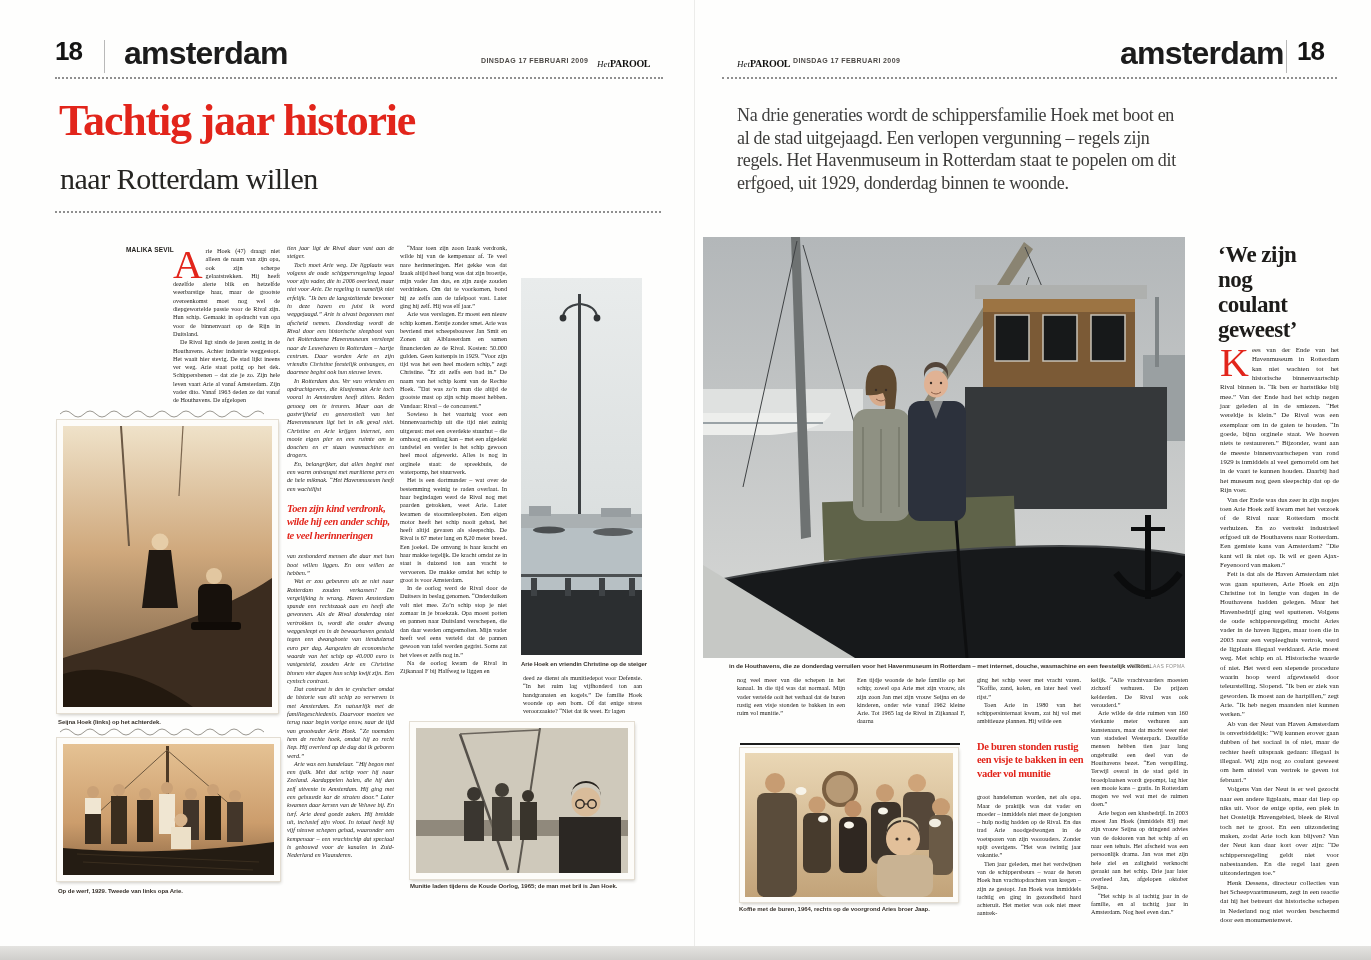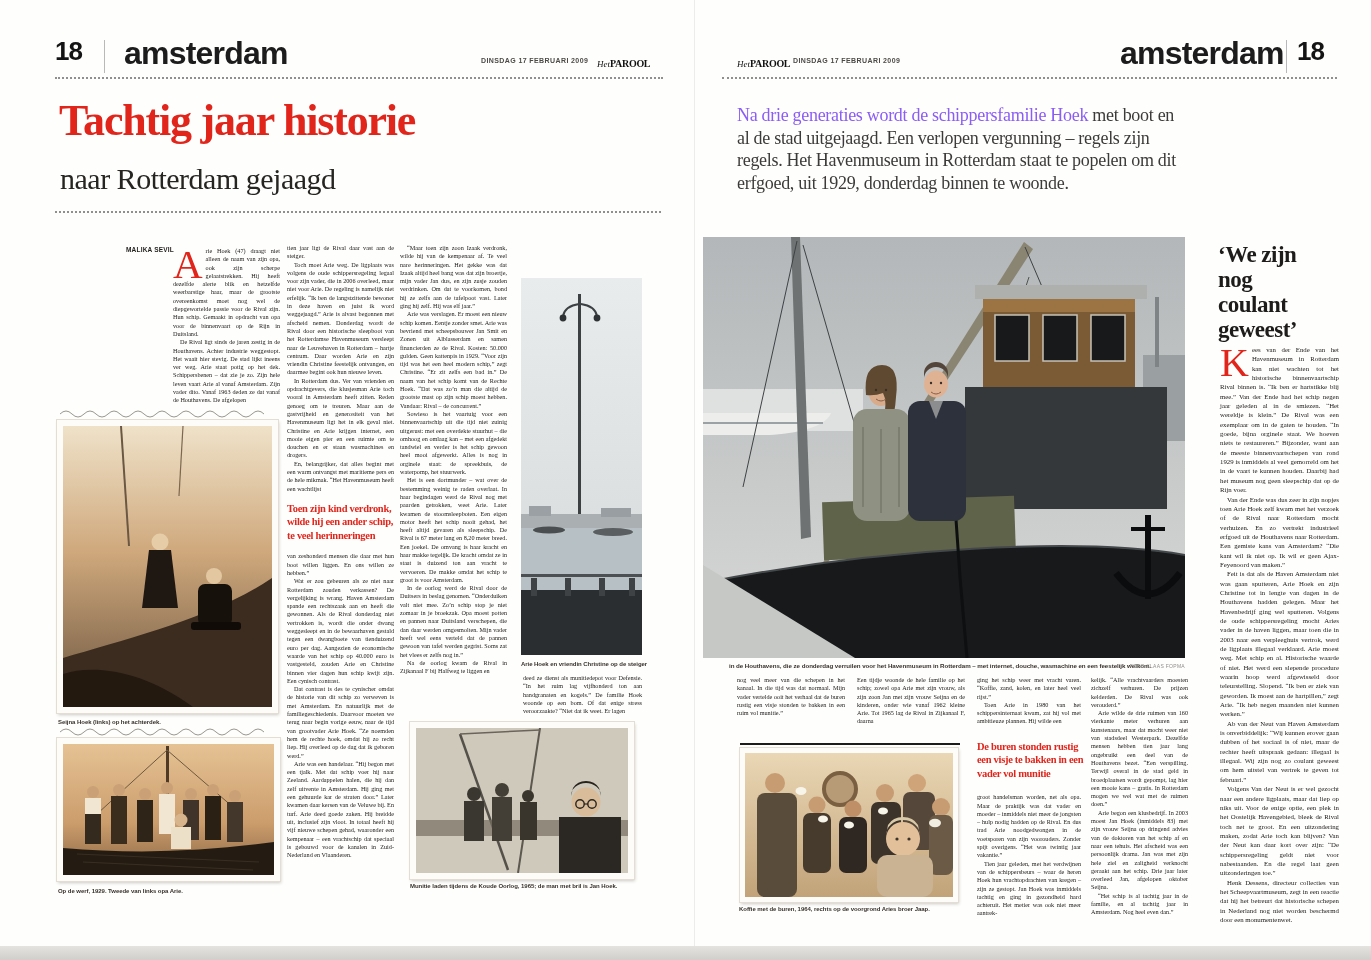--- a/index.html
+++ b/index.html
@@ -24,21 +24,21 @@
            text-align:justify;color:#22201d;}
   .bodycol p{margin:0;}
   .bodycol p.ind{text-indent:7px;}
   .dropcap{float:left;font-family:"Liberation Serif",serif;color:#e2251b;
            font-size:41px;line-height:31px;padding:2px 3px 0 0;font-weight:400;}
   .subhead{font-weight:700;color:#e2251b;font-size:10.5px;line-height:13.5px;
            letter-spacing:-0.3px;text-align:left;margin:9px 0 10px 0;}
   
   .intro{font-family:"Liberation Serif",serif;font-size:18px;line-height:22.5px;
          letter-spacing:-0.3px;color:#3c3b39;text-align:left;}
-  .intro .red{color:#8b5cf6;}
+  .intro .red{color:#404040;}
   
   .cap{font-size:6px;font-weight:700;color:#38322c;letter-spacing:-0.05px;white-space:nowrap;}
   .credit{font-size:5px;font-weight:400;color:#8f8d8a;letter-spacing:.3px;}
   
   .oldphoto{background:#fdfcf9;padding:6px;box-shadow:0 0 0 1px #e3ddd2,1px 2px 3px rgba(60,50,30,.25);}
   .oldphoto svg{display:block;}
   .plainphoto svg{display:block;}
   
   .sb-head{font-family:Liberation Serif, serif;font-weight:700;font-size:23px;
            line-height:25px;letter-spacing:-0.5px;color:#1d1c1a;}
@@ -62,30 +62,30 @@
 <div class="abs dotted" style="left:55px;top:77px;width:608px;"></div>
 
 <div class="abs logo" style="left:737px;top:53px;"><span class="het">Het</span><span class="parool">PAROOL</span></div>
 <div class="abs smalldate" style="left:793px;top:57px;">DINSDAG 17 FEBRUARI 2009</div>
 <div class="abs section" style="left:1120px;top:35px;">amsterdam</div>
 <div class="abs vrule" style="left:1286px;top:40px;height:33px;"></div>
 <div class="abs pagenum" style="left:1297px;top:36px;">18</div>
 <div class="abs dotted" style="left:722px;top:77px;width:615px;"></div>
 
 <div class="abs hl-red" style="left:59px;top:95px;text-align:center;">Tachtig jaar historie</div>
-<div class="abs hl-sub" style="left:60px;top:162px;">naar Rotterdam gejaagd</div>
+<div class="abs hl-sub" style="left:60px;top:162px;">naar Rotterdam willen</div>
 <div class="abs dotted" style="left:55px;top:211px;width:606px;"></div>
 <div class="abs byline" style="left:126px;top:246px;">MALIKA SEVIL</div>
 
 <div class="abs bodycol" style="left:173px;top:247px;width:107px;">
   <p><span class="dropcap">A</span><span>rie Hoek (47) draagt niet alleen de naam van zijn opa, ook zijn scherpe gelaatstrekken. Hij heeft dezelfde alerte blik en hetzelfde weerbarstige haar, maar de grootste overeenkomst moet nog wel de diepgewortelde passie voor de Rival zijn. Hun schip. Gemaakt in opdracht van opa voor de binnenvaart op de Rijn in Duitsland.</span></p>
   <p class="ind">De Rival ligt sinds de jaren zestig in de Houthavens. Achter industrie weggestopt. Het waait hier stevig. De stad lijkt ineens ver weg. Arie staat potig op het dek. Schippersbenen – dat zie je zo. Zijn hele leven vaart Arie al vanaf Amsterdam. Zijn vader dito. Vanaf 1963 deden ze dat vanaf de Houthavens. De afgelopen</p>
 </div>
 
-<div class="abs bodycol" style="left:287px;top:244px;width:107px;">
+<div class="abs bodycol" style="left:287px;top:244px;width:107px;font-style:italic;">
   <p>tien jaar ligt de Rival daar vast aan de steiger.</p>
   <p class="ind">Toch moet Arie weg. De ligplaats was volgens de oude schippersregeling legaal voor zijn vader, die in 2006 overleed, maar niet voor Arie. De regeling is namelijk niet erfelijk. “Ik ben de langstzittende bewoner in deze haven en juist ik word weggejaagd.” Arie is alvast begonnen met afscheid nemen. Donderdag wordt de Rival door een historische sleepboot van het Rotterdamse Havenmuseum versleept naar de Leuvehaven in Rotterdam – hartje centrum. Daar worden Arie en zijn vriendin Christine feestelijk ontvangen, en daarmee begint ook hun nieuwe leven.</p>
   <p class="ind">In Rotterdam dus. Ver van vrienden en opdrachtgevers, die klusjesman Arie toch vooral in Amsterdam heeft zitten. Reden genoeg om te treuren. Maar aan de gastvrijheid en generositeit van het Havenmuseum ligt het in elk geval niet. Christine en Arie krijgen internet, een mooie eigen pier en een ruimte om te douchen en er staan wasmachines en drogers.</p>
   <p class="ind">En, belangrijker, dat alles begint met een warm ontvangst met maritieme pers en de hele mikmak. “Het Havenmuseum heeft een wachtlijst</p>
   <h3 class="subhead" style="width:112px;">Toen zijn kind verdronk, wilde hij een ander schip, te veel herinneringen</h3>
   <p>van zeshonderd mensen die daar met hun boot willen liggen. En ons willen ze hebben.”</p>
   <p class="ind">Wat er zou gebeuren als ze niet naar Rotterdam zouden verkassen? De vergelijking is wrang. Haven Amsterdam spande een rechtszaak aan en heeft die gewonnen. Als de Rival donderdag niet vertrokken is, wordt die onder dwang weggesleept en in de bewaarhaven gestald tegen een dwangboete van tienduizend euro per dag. Aangezien de economische waarde van het schip op 40.000 euro is vastgesteld, zouden Arie en Christine binnen vier dagen hun schip kwijt zijn. Een cynisch contrast.</p>
   <p class="ind">Dat contrast is des te cynischer omdat de historie van dit schip zo verweven is met Amsterdam. En natuurlijk met de familiegeschiedenis. Daarvoor moeten we terug naar begin vorige eeuw, naar de tijd van grootvader Arie Hoek. “Ze noemden hem de rechte hoek, omdat hij zo recht liep. Hij overleed op de dag dat ik geboren werd.”</p>
   <p class="ind">Arie was een handelaar. “Hij begon met een tjalk. Met dat schip voer hij naar Zeeland. Aardappelen halen, die hij dan zelf uitvente in Amsterdam. Hij ging met een gehuurde kar de straten door.” Later kwamen daar kersen van de Veluwe bij. En turf. Arie deed goede zaken. Hij breidde uit, inclusief zijn vloot. In totaal heeft hij vijf nieuwe schepen gehad, waaronder een kempenaar – een vrachtschip dat speciaal is gebouwd voor de kanalen in Zuid-Nederland en Vlaanderen.</p>
 </div>

